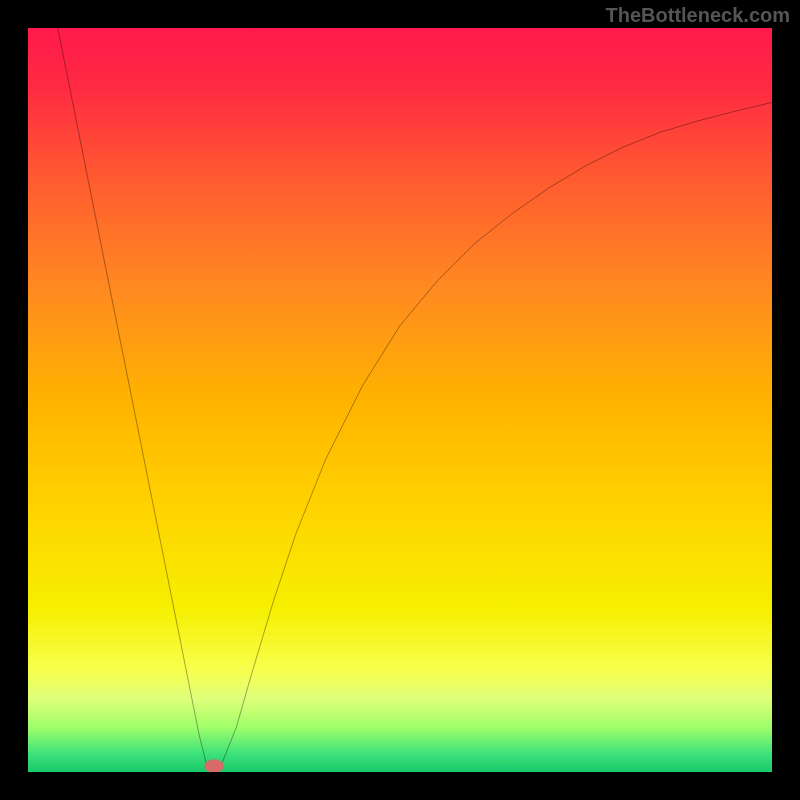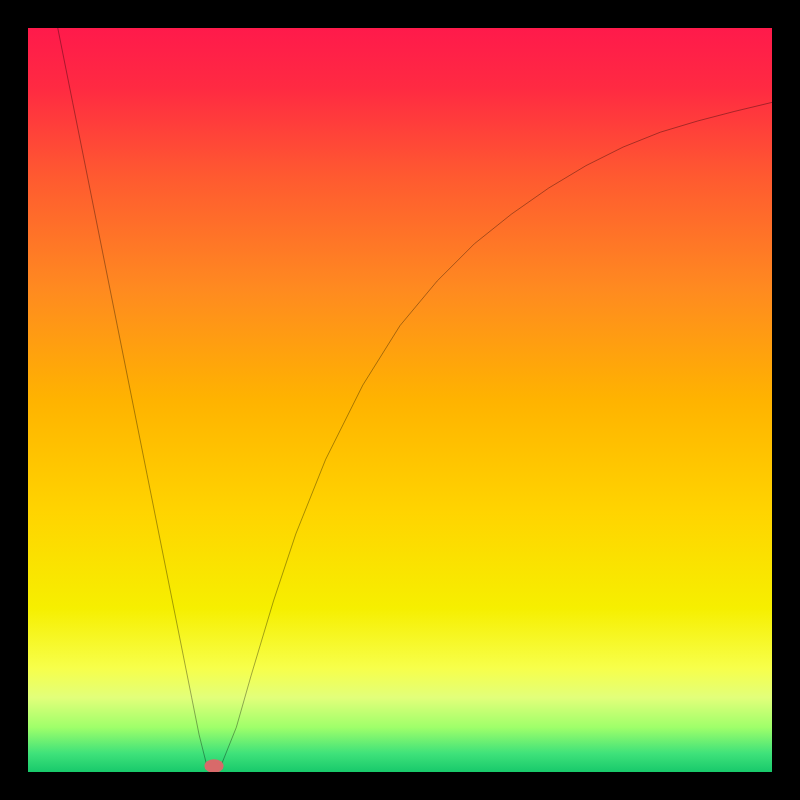--- a/index.html
+++ b/index.html
@@ -35,20 +35,21 @@
     font-family: Arial, sans-serif;
     user-select: none;
   }
   svg { display: block; }
 </style>
 </head>
 <body>
 
 <div class="frame">
 
+  <div class="watermark">TheBottleneck.com</div>
 
   <div class="plot-area">
     <svg id="chart-svg" width="744" height="744" viewBox="0 0 100 100" preserveAspectRatio="none">
       <defs>
         <linearGradient id="bg-grad" x1="0" y1="0" x2="0" y2="1">
             <stop offset="0%" stop-color="#ff1a4b"></stop>
             <stop offset="8%" stop-color="#ff2a42"></stop>
             <stop offset="20%" stop-color="#ff5a30"></stop>
             <stop offset="35%" stop-color="#ff8a20"></stop>
             <stop offset="50%" stop-color="#ffb300"></stop>

